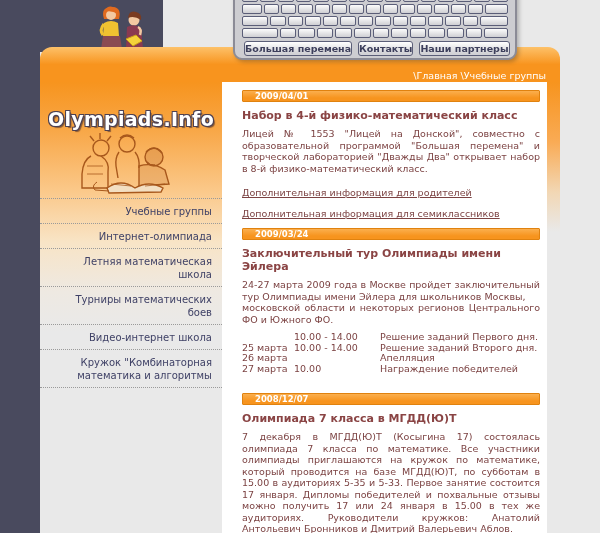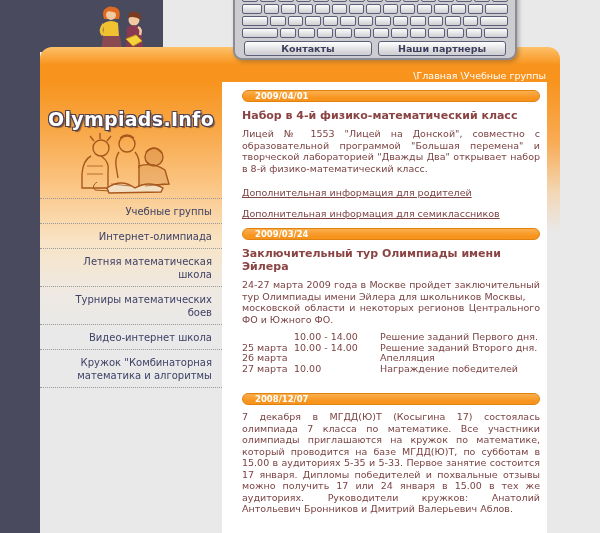--- a/index.html
+++ b/index.html
@@ -53,21 +53,21 @@
     border-bottom:1px dotted #9a9a9a;cursor:pointer;line-height:1.3;
   }
   .menu-item:first-child{border-top:1px dotted #9a9a9a;}
   .content{flex:1;background:#ffffff;box-sizing:border-box;padding:8px 7px 0 20px;}
   .right-edge{
     width:13px;flex:none;
     background:linear-gradient(to bottom,#f7941e 0px,#f9ab55 60px,#f2d7b4 110px,#e9e9e9 150px);
   }
   
   .date-bar{
-    height:12px;border-radius:6px;box-sizing:border-box;
+    height:12px;border-radius:1px;box-sizing:border-box;
     background:linear-gradient(#fbaf4e,#f7941e 70%);border:1px solid #e0820f;
     color:#fff;font-size:8.5px;font-weight:bold;line-height:10px;padding-left:12px;
   }
   .post-title{font-size:11px;font-weight:bold;color:#8a4444;margin:7px 0 0;}
   .post-text{font-size:9.5px;color:#7c4343;text-align:justify;line-height:11.5px;margin-top:6px;}
   .post-link{display:block;font-size:9.5px;color:#7c4343;text-decoration:underline;cursor:pointer;}
   .link-1{margin-top:13px;}
   .link-2{margin-top:10px;}
   .post-2{margin-top:9px;}
   .post-3{margin-top:19px;}
@@ -156,20 +156,21 @@
       <div class="key" style="flex: 1 1 0%;"></div>
       <div class="key" style="flex: 1 1 0%;"></div>
       <div class="key" style="flex: 1 1 0%;"></div>
       <div class="key" style="flex: 1 1 0%;"></div>
       <div class="key" style="flex: 1 1 0%;"></div>
       <div class="key" style="flex: 1 1 0%;"></div>
       <div class="key" style="flex: 1 1 0%;"></div>
       <div class="key" style="flex: 1.5 1 0%;"></div>
     </div>
   <div class="kb-buttons">
+      <div class="kb-btn">Большая перемена</div>
       <div class="kb-btn">Контакты</div>
       <div class="kb-btn">Наши партнеры</div>
     </div>
 </div>
 
 <div class="panel">
   <div class="panel-header">
     <span class="breadcrumb">\Главная \Учебные группы</span>
   </div>
   <div class="panel-body">
@@ -237,20 +238,21 @@
             <div class="schedule-row">
               <div>27 марта</div>
               <div>10.00</div>
               <div>Награждение победителей</div>
             </div>
           </div>
       </div>
 
       <div class="post post-3">
         <div class="date-bar">2008/12/07</div>
+        <div class="post-title">Олимпиада 7 класса в МГДД(Ю)Т</div>
         <div class="post-text">7 декабря в МГДД(Ю)Т (Косыгина 17) состоялась олимпиада 7 класса по математике. Все участники олимпиады приглашаются на кружок по математике, который проводится на базе МГДД(Ю)Т, по субботам в 15.00 в аудиториях 5-35 и 5-33. Первое занятие состоится  17 января.  Дипломы победителей и похвальные отзывы можно получить 17 или 24 января в 15.00 в тех же аудиториях. Руководители кружков: Анатолий Антольевич Бронников и Дмитрий Валерьевич Аблов.</div>
 
       </div>
 
     </div>
 
     <div class="right-edge"></div>
   </div>
 </div>
 

